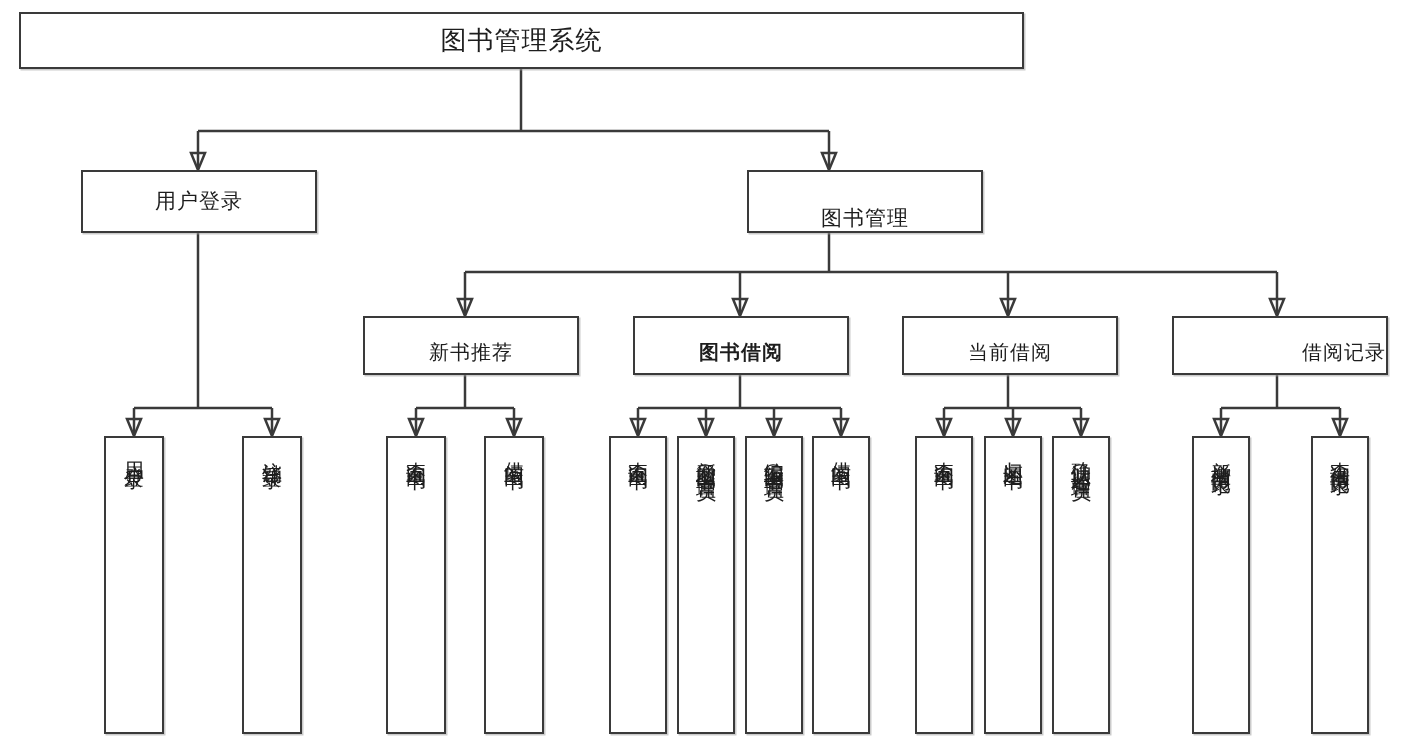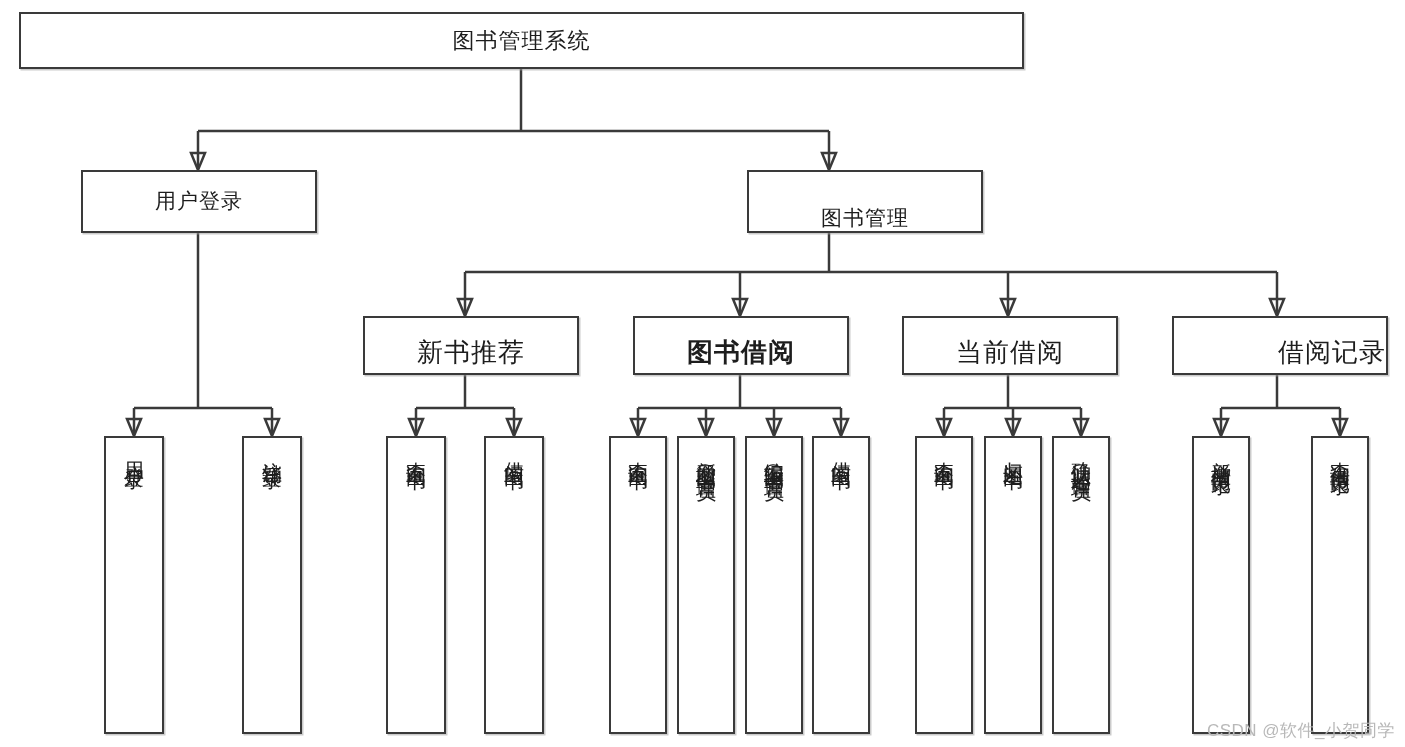--- a/index.html
+++ b/index.html
@@ -21,23 +21,23 @@
     box-shadow:1.5px 1.5px 0 0 rgba(160,160,160,0.55);
   }
   .node-label{
     color:#1d1d1d;
     font-size:21px;
     line-height:1.25;
     letter-spacing:1px;
     white-space:nowrap;
     user-select:none;
   }
-  .node.level0 .node-label{font-size:22px;}
+  .node.level0 .node-label{font-size:26px;}
   .node.level1 .node-label{font-size:21px;}
-  .node.level2 .node-label{font-size:26px;margin-top:14px;}
+  .node.level2 .node-label{font-size:20px;margin-top:14px;}
 
   .node.leaf{
     align-items:flex-start;
     padding-top:8px;
   }
   .node.leaf .node-label{
     writing-mode:vertical-rl;
     text-orientation:upright;
     white-space:normal;
     font-size:20px;
@@ -178,14 +178,13 @@
       <div class="node level3 leaf" style="left: 1052px; top: 436px; width: 58px; height: 298px;">
         <span class="node-label">确认归还（管理员）</span>
       </div>
       <div class="node level3 leaf" style="left: 1192px; top: 436px; width: 58px; height: 298px;">
         <span class="node-label">新增借阅记录</span>
       </div>
       <div class="node level3 leaf" style="left: 1311px; top: 436px; width: 58px; height: 298px;">
         <span class="node-label">查询借阅记录</span>
       </div>
     </div>
-  <div id="watermark">CSDN @软件_小贺同学</div>
 </div>
 
 </body></html>

